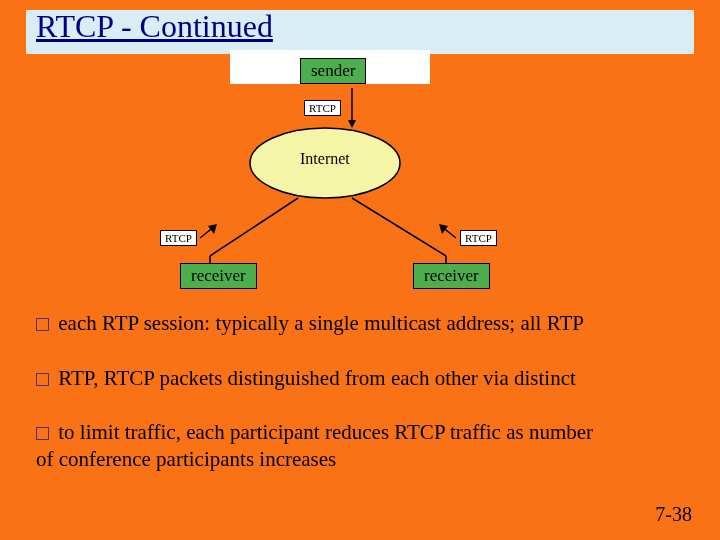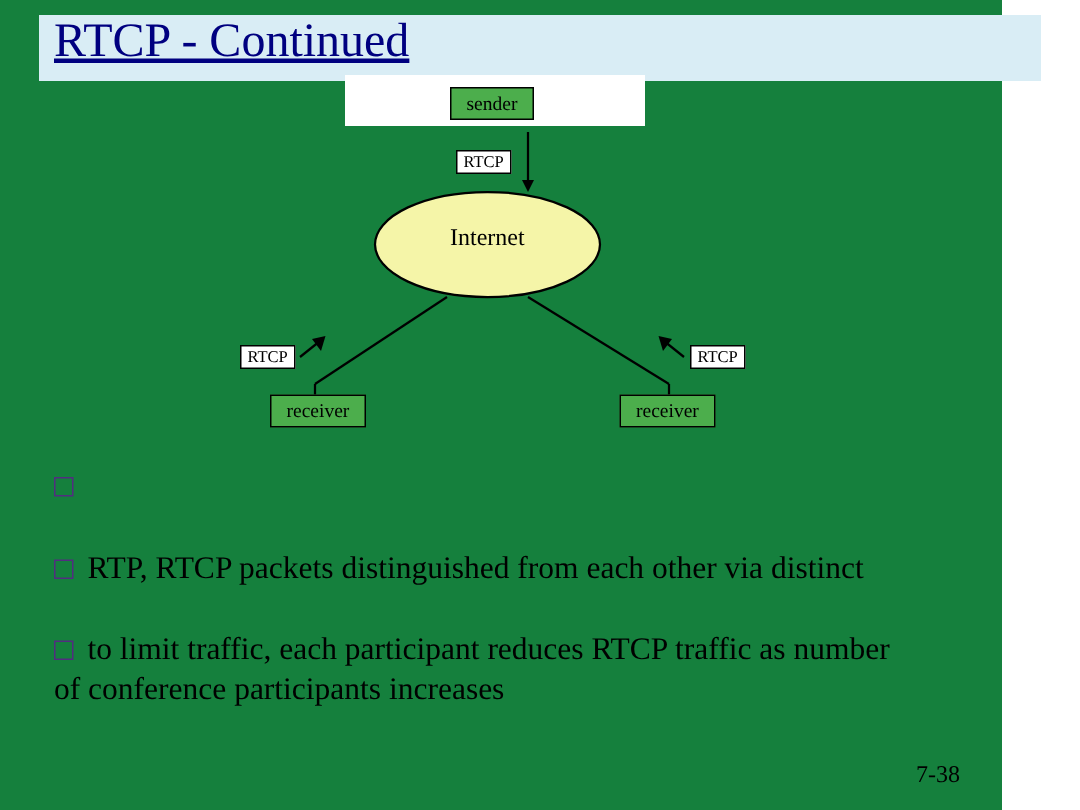--- a/index.html
+++ b/index.html
@@ -6,23 +6,23 @@
     margin: 0;
     padding: 0;
     width: 720px;
     height: 540px;
     background: #ffffff;
     font-family: "Times New Roman", Times, serif;
     overflow: hidden;
   }
   .slide {
     position: relative;
-    width: 668px;
+    width: 720px;
     height: 540px;
-    background: #15803d;
+    background: #f97316;
   }
   
   .title-bar {
     position: absolute;
     left: 26px;
     top: 10px;
     width: 668px;
     height: 44px;
     background: #d9edf5; 
   }
@@ -50,21 +50,21 @@
     position: absolute;
     left: 150px;
     top: 58px;
     width: 420px;
     height: 240px;
   }
   .node-green {
     position: absolute;
     background: #4cae4c;
     border: 1px solid #000000;
-    font-size: 13px;
+    font-size: 17px;
     color: #000;
     text-align: center;
     padding: 2px 10px;
     font-family: "Times New Roman", serif;
   }
   .label-box {
     position: absolute;
     background: #ffffff;
     border: 1px solid #000000;
     font-size: 11px;
@@ -98,21 +98,21 @@
     width: 11px;
     height: 11px;
     border: 1.5px solid #522d80;
     margin-right: 4px;
     vertical-align: -1px;
   }
   .page-num {
     position: absolute;
     right: 28px;
     bottom: 14px;
-    font-size: 16px;
+    font-size: 20px;
     font-family: "Times New Roman", serif;
     color: #000;
     text-align: right;
   }
 </style>
 </head>
 <body>
 
 <div class="slide">
 
@@ -156,21 +156,21 @@
     <div class="label-box" style="left:10px; top:172px;">RTCP</div>
     <div class="label-box" style="left:310px; top:172px;">RTCP</div>
 
     <div class="node-green" style="left:30px; top:205px;">receiver</div>
     <div class="node-green" style="left:263px; top:205px;">receiver</div>
 
   </div>
 
   <div class="body-text">
     <span class="bullet-square"></span>
-    <br>
+    <span>each RTP session: typically a single multicast address; all RTP</span><br>
     <br>
     <span class="bullet-square"></span>
     <span>RTP, RTCP packets distinguished from each other via distinct</span><br>
     <br>
     <span class="bullet-square"></span>
     <span>to limit traffic, each participant reduces RTCP traffic as number</span><br>
     <span>of conference participants increases</span>
   </div>
 
   <div class="page-num">7-38</div>

